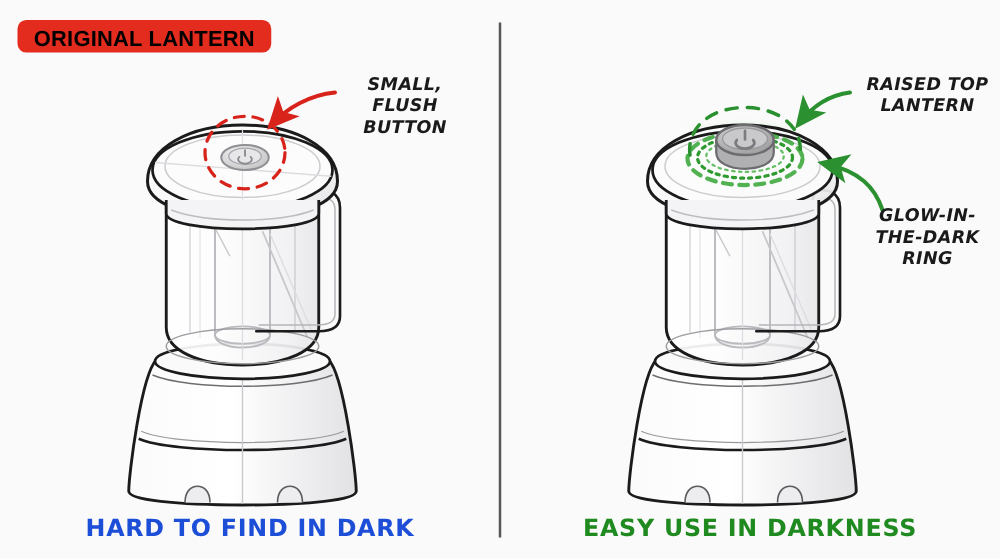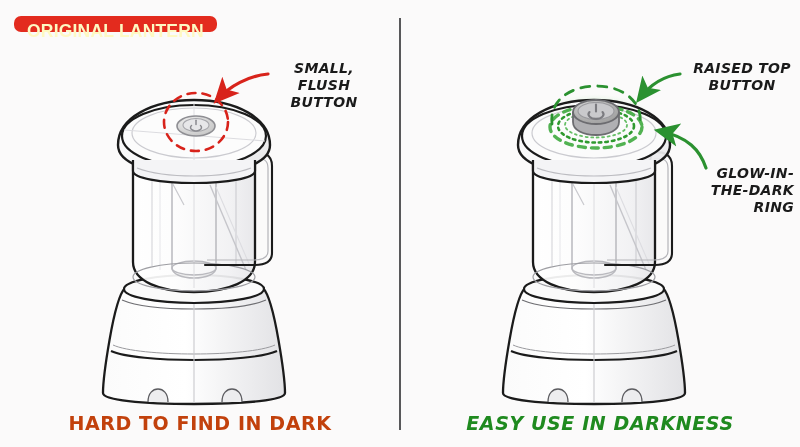--- a/index.html
+++ b/index.html
@@ -24,25 +24,25 @@
     top: 18px;
     width: 2px;
     height: 412px;
     background: #58585a;
   }
 
   
   .badge {
     position: absolute;
     top: 16px;
-    height: 16px;
+    height: 26px;
     line-height: 30px;
     padding: 0 13px;
     border-radius: 7px;
-    color: #fef9c3;
+    color: #000000;
     font-family: "Liberation Sans", sans-serif;
     font-weight: bold;
     font-size: 17.5px;
     letter-spacing: 0.2px;
     white-space: nowrap;
   }
   .badge-left  { left: 14px;  background: #e32b1e; }
   .badge-right { left: 419px; background: #2b9130; }
 
   
@@ -50,38 +50,38 @@
     position: absolute;
     top: 412px;
     width: 400px;
     text-align: center;
     font-family: "DejaVu Sans", sans-serif;
     font-weight: bold;
     font-size: 19px;
     letter-spacing: 0.6px;
     white-space: nowrap;
   }
-  .caption-left  { left: 0px;   color: #c2410c; }
-  .caption-right { left: 400px; color: #1f8a1f; font-style: italic; }
+  .caption-left  { left: 0px;   color: #1d4ed8; }
+  .caption-right { left: 400px; color: #1f8a1f; }
 
   
   .anno {
     position: absolute;
     font-family: "DejaVu Sans", sans-serif;
     font-weight: bold;
     font-style: italic;
     font-size: 14px;
     line-height: 17px;
     color: #1a1a1a;
     letter-spacing: 0.3px;
     white-space: pre-line;
   }
   .anno-flush  { left: 268px; top: 60px;  text-align: center; width: 112px; }
   .anno-raised { left: 686px; top: 60px;  text-align: center; width: 112px; }
-  .anno-glow   { left: 690px; top: 165px; text-align: right; width: 104px; }
+  .anno-glow   { left: 690px; top: 165px; text-align: center; width: 104px; }
 
   svg.art { position: absolute; left: 0; top: 0; }
 </style>
 </head>
 <body>
 
 <div id="canvas">
 
   <svg class="art" width="800" height="447" viewBox="0 0 800 447">
     <defs>
@@ -273,21 +273,21 @@
 
   <div class="divider"></div>
 
   <div class="badge badge-left">ORIGINAL LANTERN</div>
 
 
   <div class="anno anno-flush">SMALL, FLUSH
 BUTTON</div>
 
   <div class="anno anno-raised">RAISED TOP
-BUTTON</div>
+LANTERN</div>
 
   <div class="anno anno-glow">GLOW-IN-
 THE-DARK
 RING</div>
 
   <div class="caption caption-left">HARD TO FIND IN DARK</div>
 
   <div class="caption caption-right">EASY USE IN DARKNESS</div>
 
 </div>

